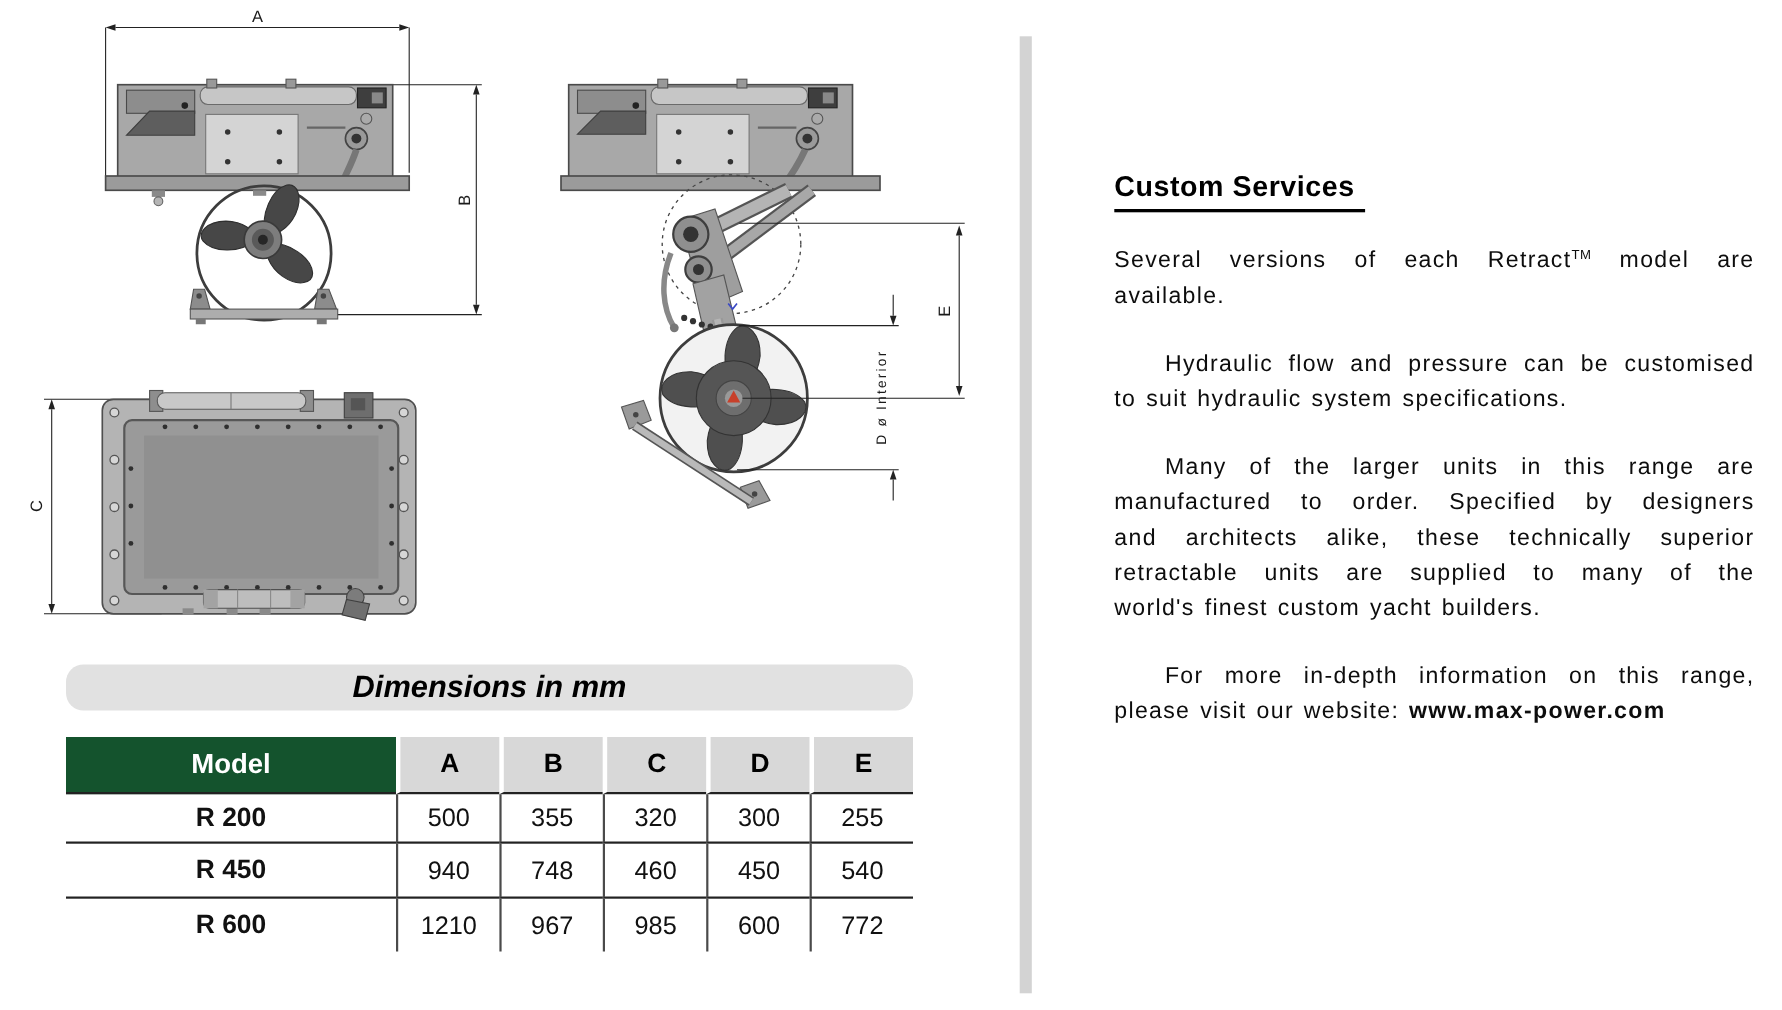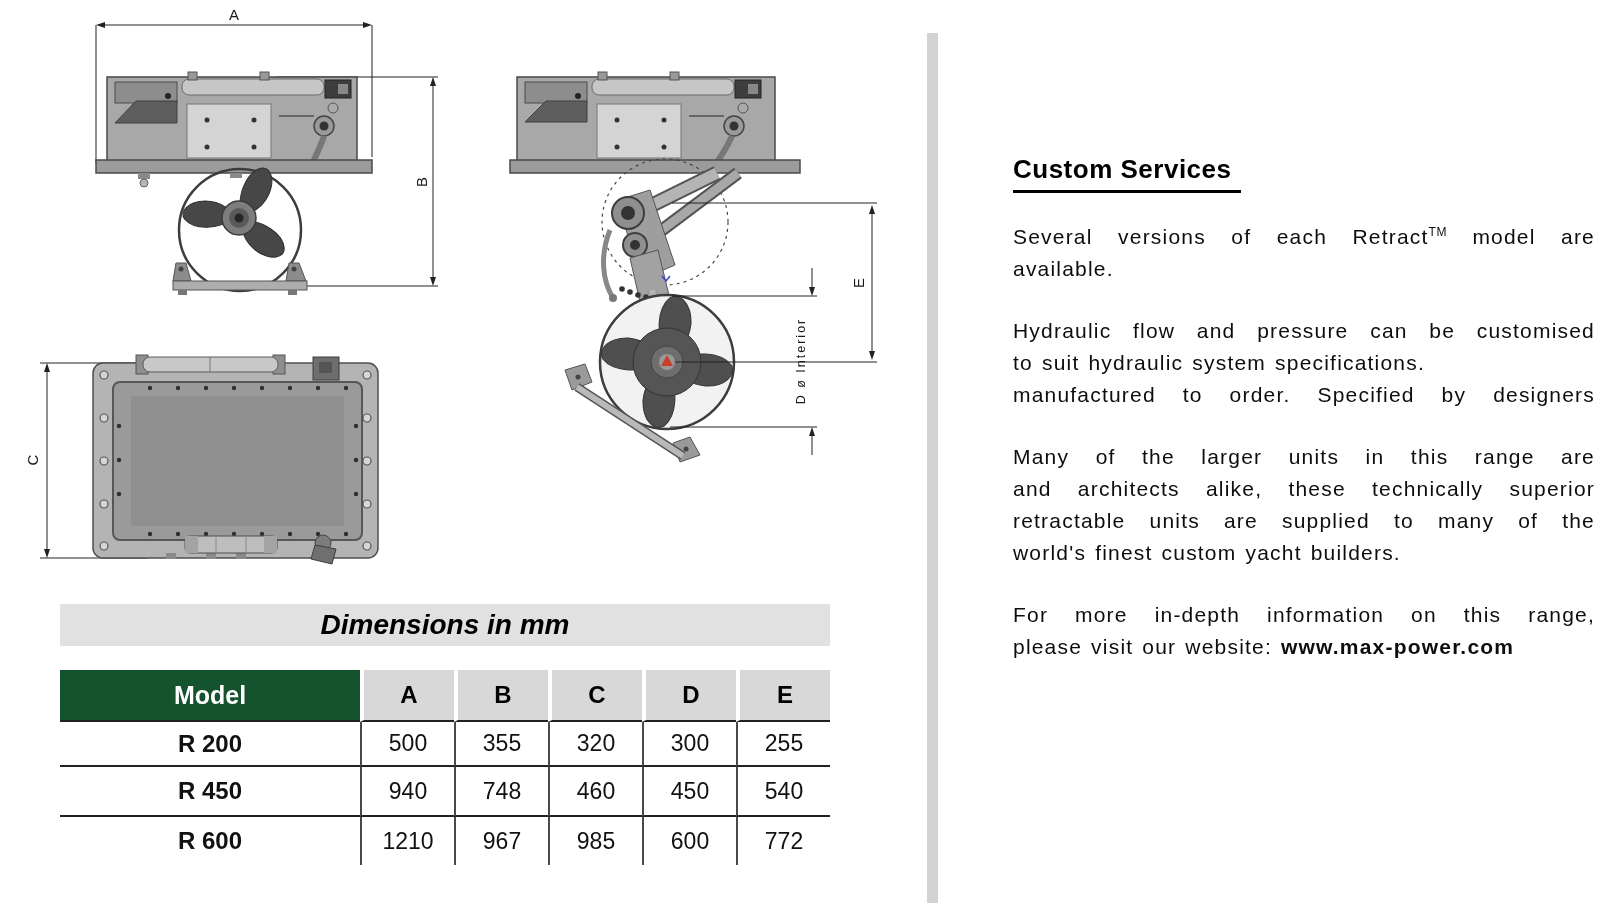--- a/index.html
+++ b/index.html
@@ -7,21 +7,21 @@
         font-family:"Liberation Sans",sans-serif;color:#111;}
   svg text{font-family:"Liberation Sans",sans-serif;}
   .drw{position:absolute;}
   .dimlabel{font-size:15px;fill:#1a1a1a;}
   .dimlabel-sp{font-size:12.5px;fill:#1a1a1a;letter-spacing:2px;}
   .dimline{stroke:#222;stroke-width:1;fill:none;}
   .arrow{fill:#222;stroke:none;}
 
   
   .caption-bar{position:absolute;left:60px;top:604px;width:770px;height:42px;
-    background:#e1e1e1;display:flex;align-items:center;justify-content:center;}
+    background:#e1e1e1;display:flex;align-items:center;justify-content:center;border-radius:16px;}
   .caption-bar span{font-style:italic;font-weight:bold;font-size:28px;color:#000;}
 
   
   .dim-table{position:absolute;left:60px;top:670px;width:770px;border-collapse:separate;border-spacing:0;table-layout:fixed;}
   .dim-table col.c-model{width:300px;}
   .dim-table col.c-val{width:94px;}
   .dim-table th,.dim-table td{padding:0;text-align:center;vertical-align:middle;}
   .dim-table thead tr{height:52px;}
   .th-model{background:#14532d;color:#fff;font-size:25px;font-weight:bold;}
   .th-val{background:#d8d8d8;color:#000;font-size:24px;font-weight:bold;border-left:4px solid #fff;}
@@ -38,21 +38,21 @@
   .divider{position:absolute;left:927px;top:33px;width:11px;height:870px;background:#d3d3d3;}
 
   
   .textcol{position:absolute;left:1013px;top:152px;width:582px;}
   .heading-line{margin:0 0 28px 0;line-height:34px;}
   .headtext{display:inline-block;font-size:26px;font-weight:bold;letter-spacing:.5px;
     border-bottom:3px solid #000;padding:0 10px 4px 0;color:#000;}
   .tl{font-size:21px;line-height:32px;letter-spacing:1.2px;word-spacing:2px;color:#0d0d0d;margin:0;}
   .j{text-align:justify;text-align-last:justify;}
   .lastl{text-align:justify;text-align-last:left;}
-  .pgap{margin-top:30px;}
+  .pgap{margin-top:30px;margin-left:46px;}
   sup.tm{font-size:12px;letter-spacing:.5px;vertical-align:super;line-height:0;}
   .b{font-weight:bold;}
 </style>
 </head>
 <body>
 
 <div class="page">
 
   <svg class="drw" style="left:80px;top:5px;" width="370" height="290" viewBox="0 0 370 290">
 
@@ -323,22 +323,22 @@
     <div class="heading-line">
       <span class="headtext">Custom Services</span>
     </div>
 
     <p class="tl j"><span>Several versions of each Retract</span><sup class="tm">TM</sup><span> model are</span></p>
     <p class="tl lastl">available.</p>
 
     <p class="tl j pgap">Hydraulic flow and pressure can be customised</p>
     <p class="tl lastl">to suit hydraulic system specifications.</p>
 
+    <p class="tl j pgap">Many of the larger units in this range are</p>
     <p class="tl j">manufactured to order. Specified by designers</p>
-    <p class="tl j pgap">Many of the larger units in this range are</p>
     <p class="tl j">and architects alike, these technically superior</p>
     <p class="tl j">retractable units are supplied to many of the</p>
     <p class="tl lastl">world's finest custom yacht builders.</p>
 
     <p class="tl j pgap">For more in-depth information on this range,</p>
     <p class="tl lastl"><span>please visit our website: </span><span class="b">www.max-power.com</span></p>
   </div>
 
 </div>
 

